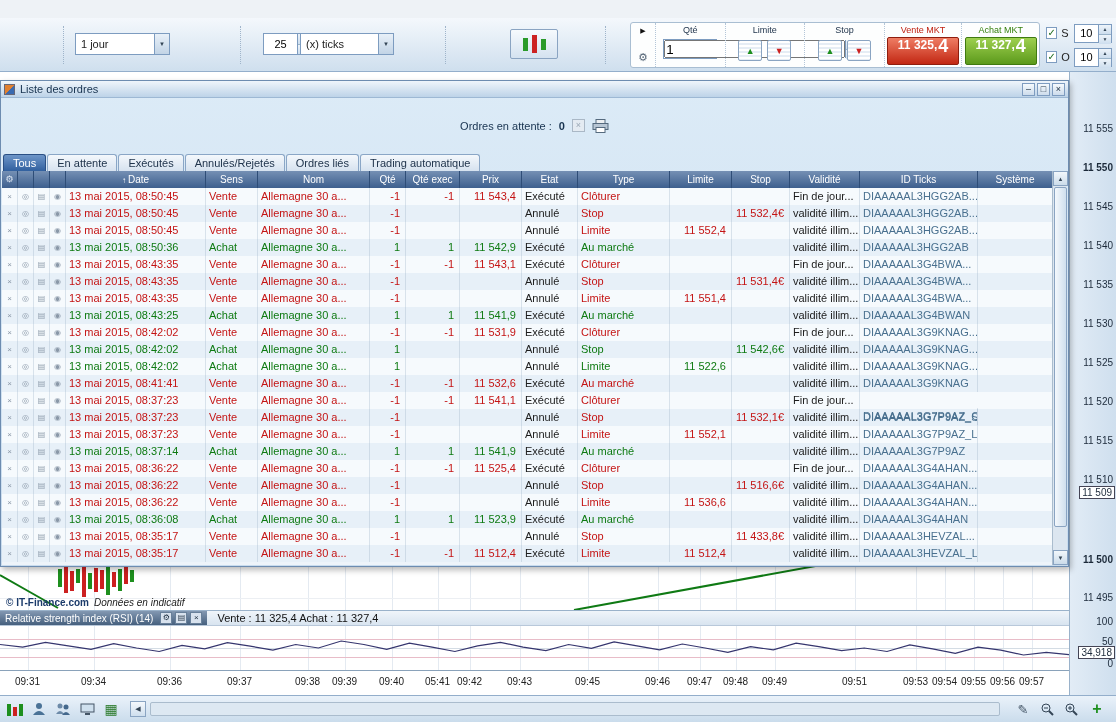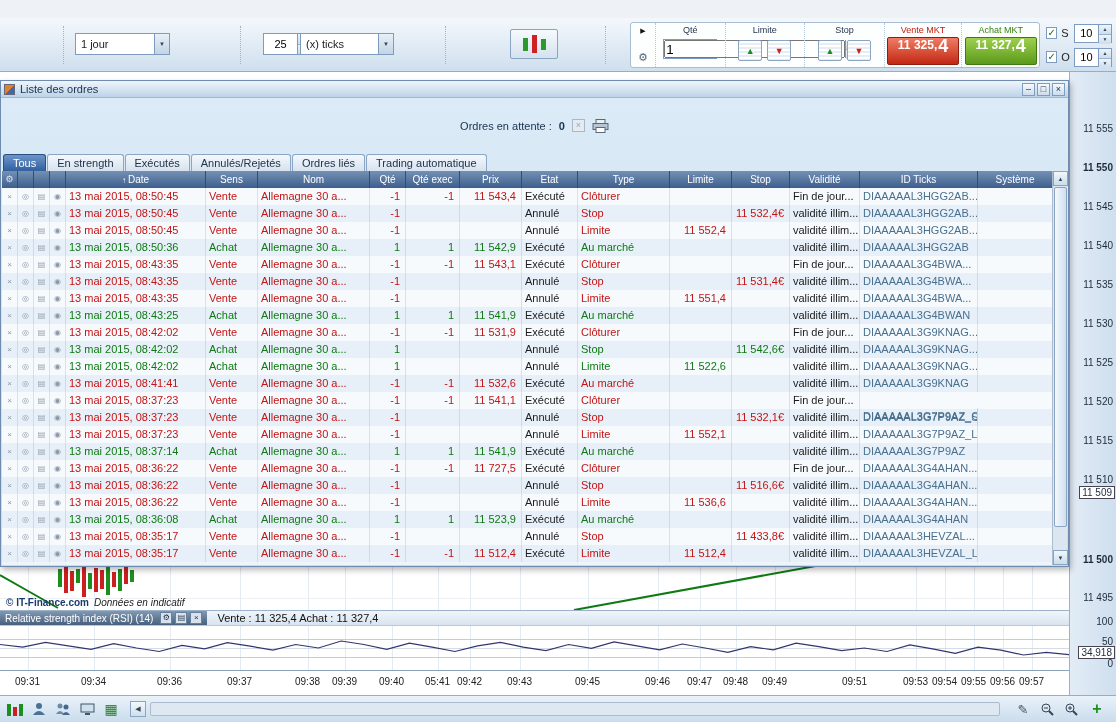--- a/index.html
+++ b/index.html
@@ -412,21 +412,21 @@
       <b>0</b>
       <span class="gray-x">×</span>
       <svg class="printer" width="17" height="14">
         <rect x="4" y="0.5" width="9" height="4" fill="#eceff2" stroke="#556a7e"></rect>
         <rect x="1" y="4.5" width="15" height="6" fill="#b8c6d4" stroke="#556a7e"></rect>
         <rect x="4" y="8.5" width="9" height="5" fill="#ffffff" stroke="#556a7e"></rect>
       </svg>
     </div>
     <div class="tabs" id="orders-tabs">
         <div class="tab active">Tous</div>
-        <div class="tab">En strength</div>
+        <div class="tab">En attente</div>
         <div class="tab">Exécutés</div>
         <div class="tab">Annulés/Rejetés</div>
         <div class="tab">Ordres liés</div>
         <div class="tab">Trading automatique</div>
       </div>
     <div class="thead" id="orders-header">
         <span class="hcell icell">⚙</span>
         <span class="hcell icell"></span>
         <span class="hcell icell"></span>
         <span class="hcell icell"></span>
@@ -752,21 +752,21 @@
         <div class="trow sell">
           <span class="tcell icell">×</span>
           <span class="tcell icell">◎</span>
           <span class="tcell icell">▤</span>
           <span class="tcell icell">◉</span>
           <span class="tcell" style="width: 140px;">13 mai 2015, 08:36:22</span>
           <span class="tcell" style="width: 52px;">Vente</span>
           <span class="tcell" style="width: 112px;">Allemagne 30 a...</span>
           <span class="tcell r" style="width: 36px;">-1</span>
           <span class="tcell r" style="width: 54px;">-1</span>
-          <span class="tcell r" style="width: 62px;">11 727,5</span>
+          <span class="tcell r" style="width: 62px;">11 525,4</span>
           <span class="tcell darkc" style="width: 56px;">Exécuté</span>
           <span class="tcell" style="width: 92px;">Clôturer</span>
           <span class="tcell r" style="width: 62px;"></span>
           <span class="tcell r" style="width: 58px;"></span>
           <span class="tcell darkc" style="width: 70px;">Fin de jour...</span>
           <span class="tcell idc" style="width: 118px;">DIAAAAAL3G4AHAN...</span>
           <span class="tcell" style="width: 75px;"></span>
         </div>
         <div class="trow alt sell">
           <span class="tcell icell">×</span>

